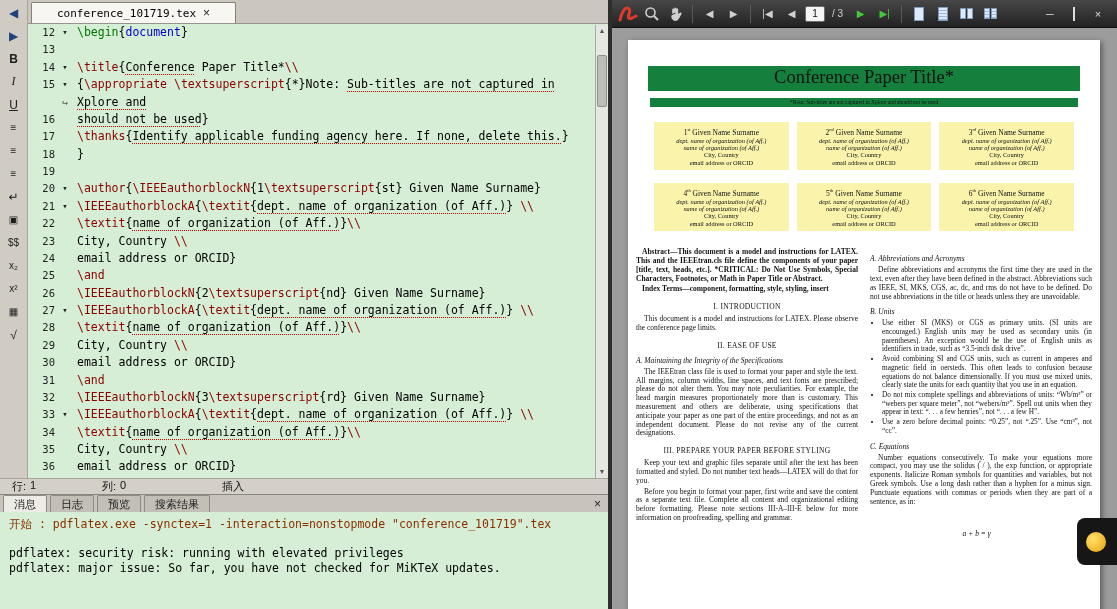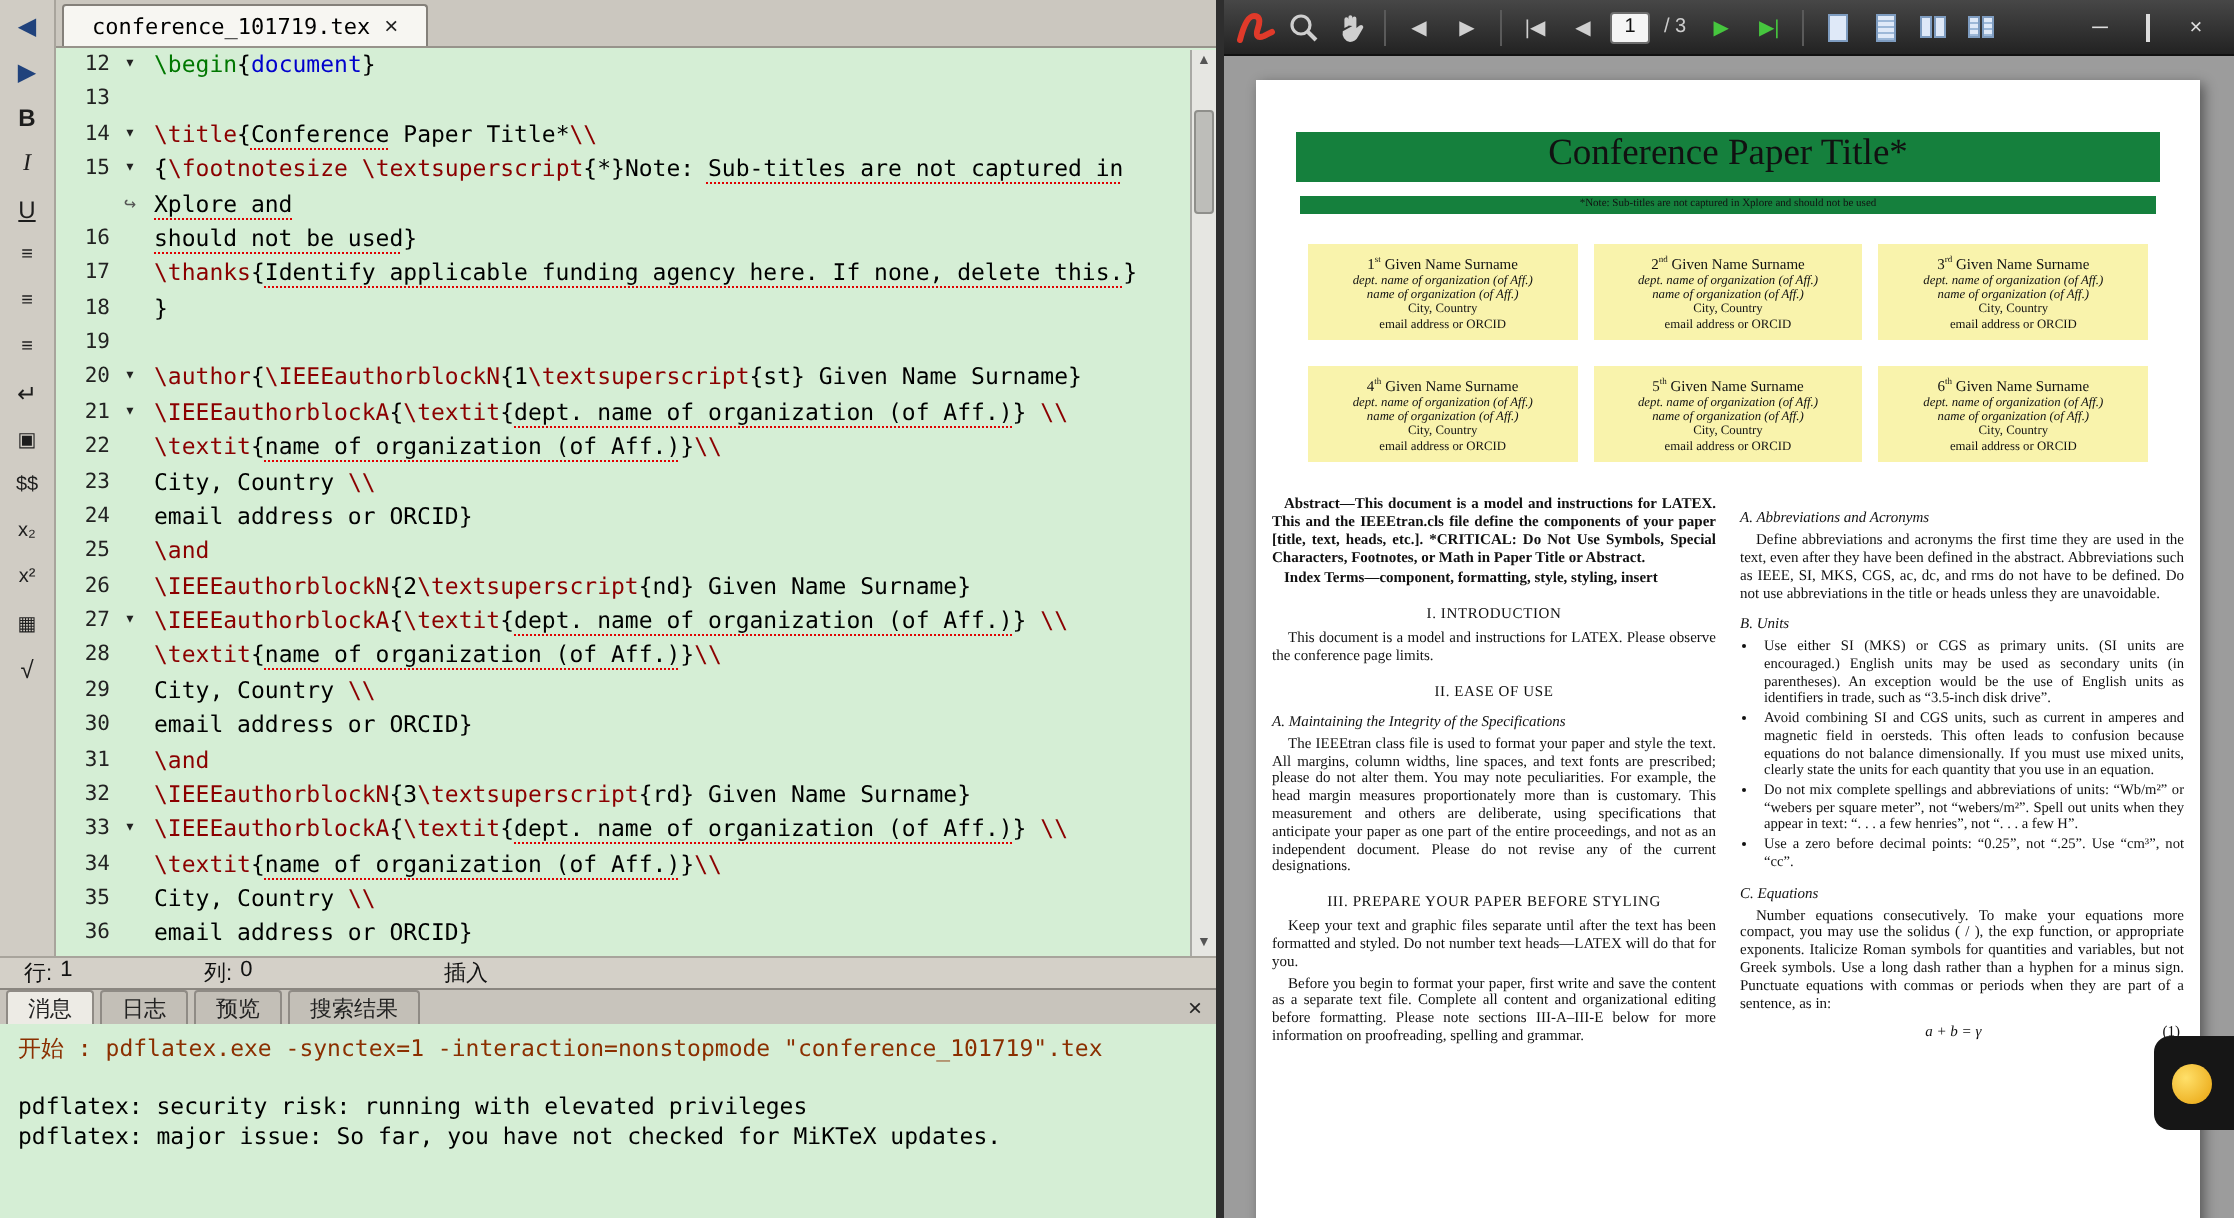--- a/index.html
+++ b/index.html
@@ -13,21 +13,21 @@
   .side-toolbar{width:28px;background:#d0ccc4;border-right:1px solid #a8a49c;display:flex;flex-direction:column;align-items:center;padding-top:2px;flex-shrink:0;}
   .tool-btn{width:23px;height:21px;margin-bottom:2px;display:flex;align-items:center;justify-content:center;font-size:12px;color:#1d1d1d;flex-shrink:0;}
   .s-b{font-weight:bold;}
   .s-i{font-style:italic;font-family:"Liberation Serif",serif;}
   .s-u{text-decoration:underline;}
   .s-sm{font-size:10px;}
   .s-blue{color:#20427c;}
 
   .editor-col{flex:1;display:flex;flex-direction:column;position:relative;background:#d5eed5;min-width:0;}
   .tab-bar{height:24px;background:#cbc7bf;display:flex;align-items:flex-end;border-bottom:1px solid #97938b;flex-shrink:0;}
-  .tab{height:21px;background:#f7f6f2;border:1px solid #84807a;border-bottom:none;margin-left:3px;display:flex;align-items:center;padding:0 14px;gap:7px;border-radius:2px 2px 0 0;}
+  .tab{height:21px;background:#f7f6f2;border:1px solid #84807a;border-bottom:none;margin-left:3px;display:flex;align-items:center;padding:0 25px;gap:7px;border-radius:2px 2px 0 0;}
   .tab-title{font-family:"DejaVu Sans Mono",monospace;font-size:11px;color:#000;}
   .tab-close{font-size:12px;color:#222;line-height:1;}
 
   .editor{flex:1;overflow:hidden;}
   .code-row{display:flex;height:17.38px;line-height:17.38px;font-family:"DejaVu Sans Mono",monospace;font-size:11.5px;}
   .lnum{width:30px;text-align:right;padding-right:3px;color:#222;font-size:10.5px;flex-shrink:0;}
   .lmark{width:14px;text-align:center;color:#222;font-size:9px;flex-shrink:0;}
   .lmark.wrapm{color:#555;font-size:10px;}
   .lcode{white-space:pre;padding-left:5px;color:#000;}
   .t-k{color:#8b0000;}
@@ -88,21 +88,21 @@
   .a-line{font-size:6.4px;line-height:7.4px;}
   .a-line.it{font-style:italic;}
   .body-cols{margin:17px 8px 0;display:flex;gap:12px;}
   .col{width:222px;}
   .para{font-size:7.5px;line-height:8.8px;text-align:justify;text-indent:8px;margin-bottom:2px;}
   .para.bold{font-weight:bold;text-indent:6px;}
   .sec-head{text-align:center;font-size:7.5px;font-weight:normal;margin:8px 0 4px;letter-spacing:.3px;}
   .sub-head{font-style:italic;font-size:7.5px;font-weight:normal;margin:6px 0 3px;text-align:left;}
   ul.bullets{margin:2px 0 2px 12px;}
   ul.bullets li{font-size:7.3px;line-height:8.6px;text-align:justify;margin-bottom:1.5px;}
-  .equation{display:flex;align-items:center;font-size:7.5px;margin-top:5px;padding:0 2px;}
+  .equation{display:flex;align-items:center;font-size:7.5px;margin-top:23px;padding:0 2px;}
   .eq-body{flex:1;text-align:center;font-style:italic;}
   .eq-num{font-style:normal;}
 
   .magnifier{position:absolute;right:0;top:490px;width:40px;height:47px;background:#161616;border-radius:8px 0 0 8px;display:flex;align-items:center;}
   .mag-dot{width:20px;height:20px;border-radius:50%;margin-left:9px;background:radial-gradient(circle at 35% 35%,#ffe06a,#e8a20c);}
 </style>
 </head>
 <body>
 
 <div class="app">
@@ -145,21 +145,21 @@
               <span class="lcode"></span>
             </div>
             <div class="code-row">
               <span class="lnum">14</span>
               <span class="lmark">▾</span>
               <span class="lcode"><span class="t-k">\title</span><span class="t-p">{</span><span class="t-s">Conference</span><span class="t-p"> Paper Title*</span><span class="t-k">\\</span></span>
             </div>
             <div class="code-row">
               <span class="lnum">15</span>
               <span class="lmark">▾</span>
-              <span class="lcode"><span class="t-p">{</span><span class="t-k">\footnotesize</span><span class="t-p"> </span><span class="t-k">\textsuperscript</span><span class="t-p">{*}Note: </span><span class="t-s">Sub-titles are not captured in</span></span>
+              <span class="lcode"><span class="t-p">{</span><span class="t-k">\appropriate</span><span class="t-p"> </span><span class="t-k">\textsuperscript</span><span class="t-p">{*}Note: </span><span class="t-s">Sub-titles are not captured in</span></span>
             </div>
             <div class="code-row">
               <span class="lnum"></span>
               <span class="lmark wrapm">↪</span>
               <span class="lcode"><span class="t-s">Xplore and</span></span>
             </div>
             <div class="code-row">
               <span class="lnum">16</span>
               <span class="lmark"></span>
               <span class="lcode"><span class="t-s">should not be used</span><span class="t-p">}</span></span>

